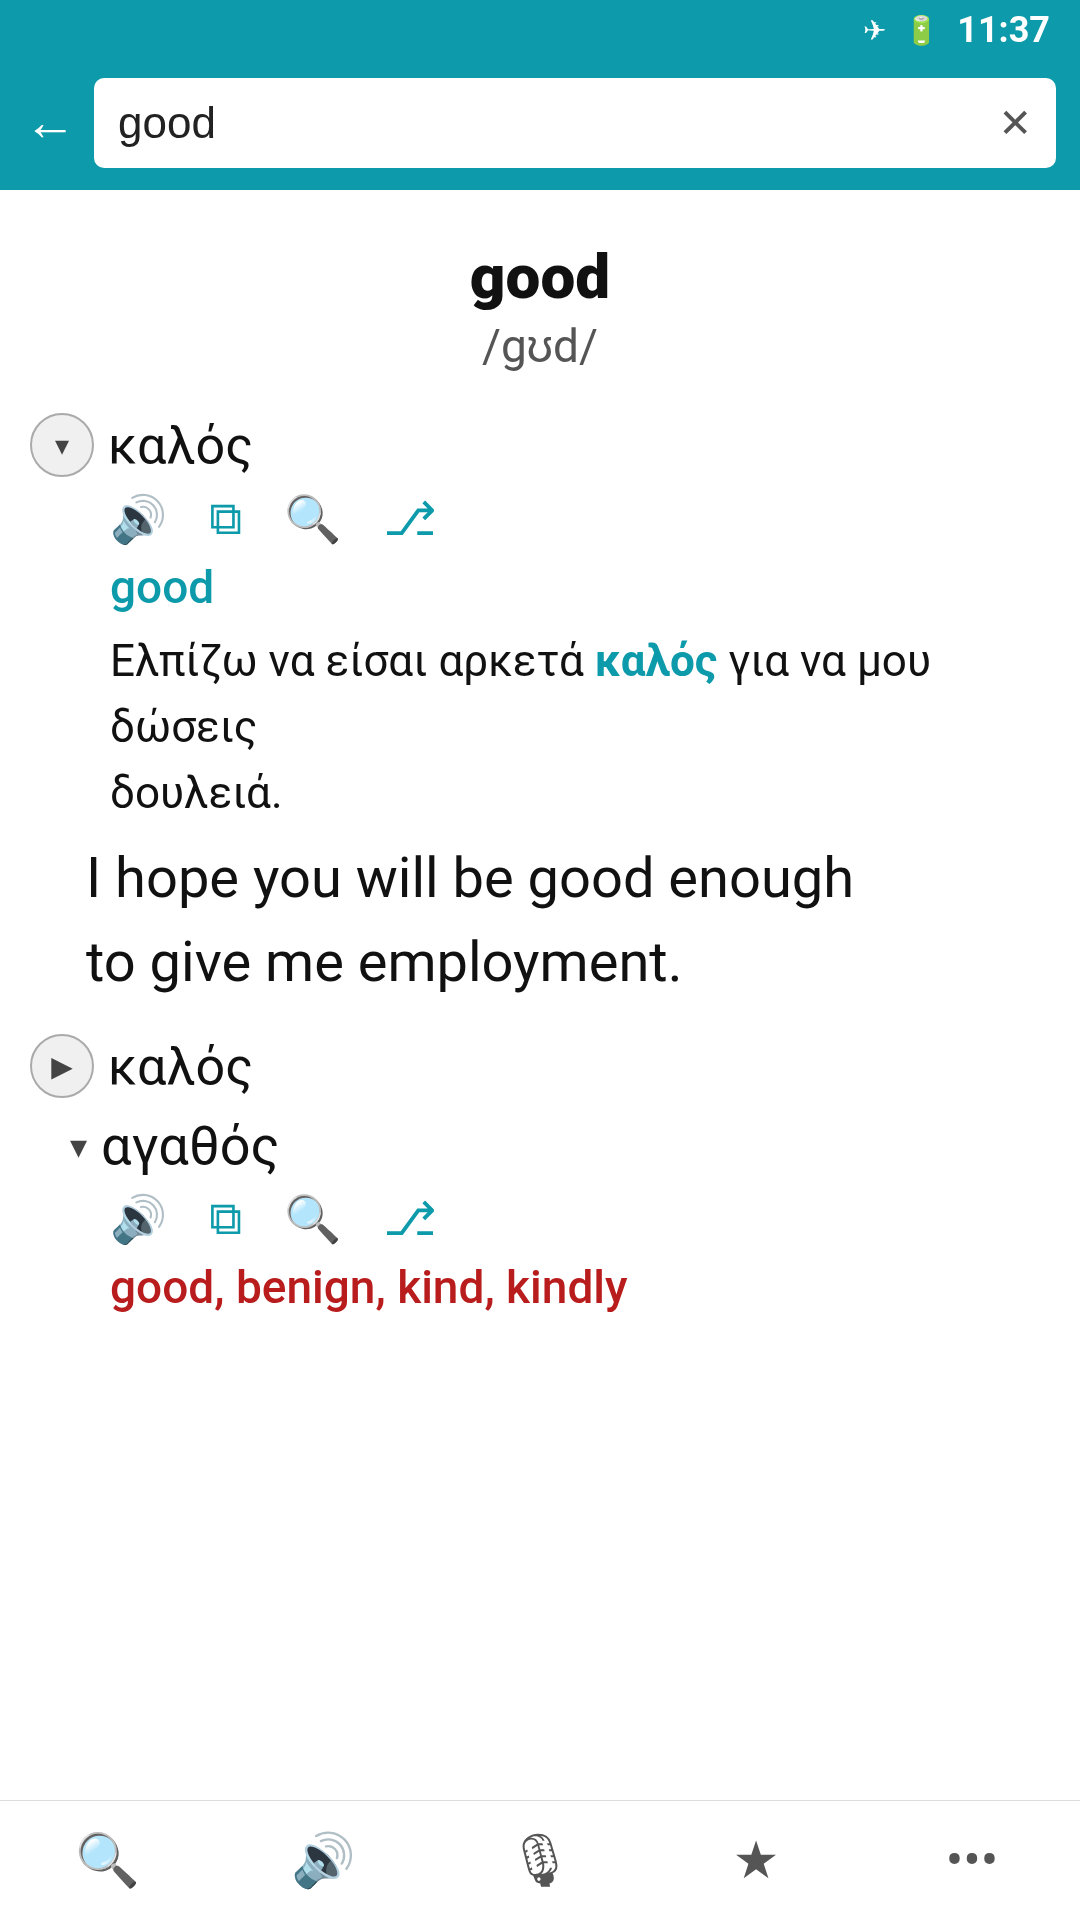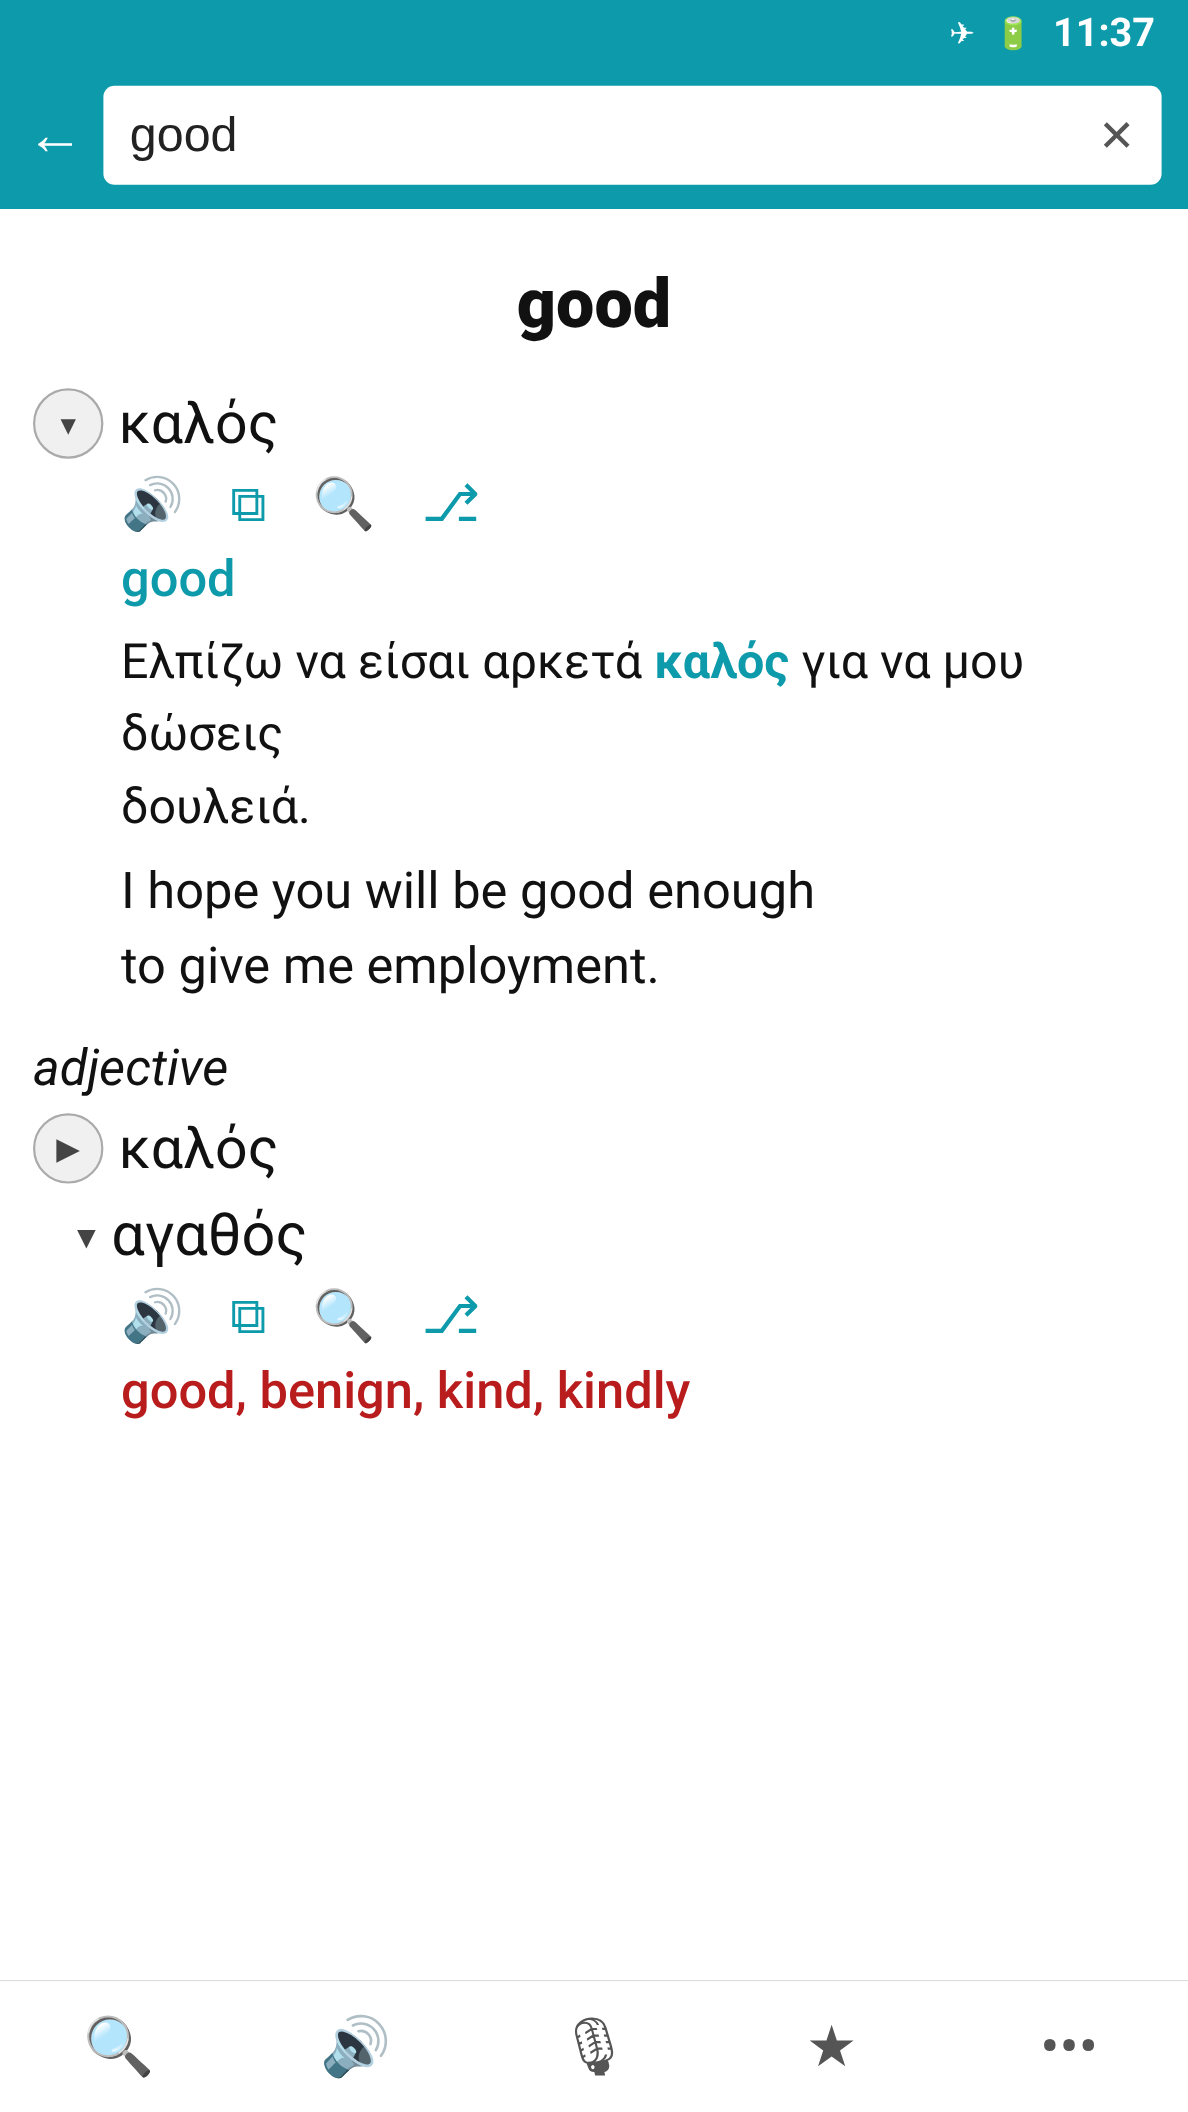--- a/index.html
+++ b/index.html
@@ -158,24 +158,24 @@
       font-size: 44px;
       color: #111;
       line-height: 1.5;
       margin: 0 0 10px 80px;
     }
     .example-greek .highlight {
       color: #0d9aaa;
       font-weight: bold;
     }
     .example-english {
-      font-size: 46px;
+      font-size: 56px;
       color: #111;
       line-height: 1.5;
-      margin: 0 0 30px 80px;
+      margin: 0 0 30px 56px;
     }
 
     
     .pos-label {
       font-size: 46px;
       font-style: italic;
       color: #111;
       margin: 20px 30px 14px 30px;
     }
 
@@ -258,20 +258,21 @@
   <div class="search-box">
     <input type="text" value="good" style="">
     <span class="clear-icon">✕</span>
   </div>
 </div>
 
 <div class="content">
 
   <div class="word-title-section">
     <div class="word-title">good</div>
+    <div class="word-phonetic">/gʊd/</div>
   </div>
 
   <div class="translation-block">
 
     <div class="collapsible-row">
       <div class="collapse-btn">
         <span class="arrow">▾</span>
       </div>
       <span class="greek-word">καλός</span>
     </div>
@@ -291,21 +292,20 @@
       <span> για να μου δώσεις</span><br>
       <span>δουλειά.</span>
     </div>
 
     <div class="example-english">
       I hope you will be good enough<br>to give me employment.
     </div>
 
   </div>
 
-  <div class="pos-label">adjective</div>
 
   <div class="translation-block2">
 
     <div class="collapsible-row">
       <div class="collapse-btn">
         <span class="arrow">▶</span>
       </div>
       <span class="greek-word">καλός</span>
     </div>
 

